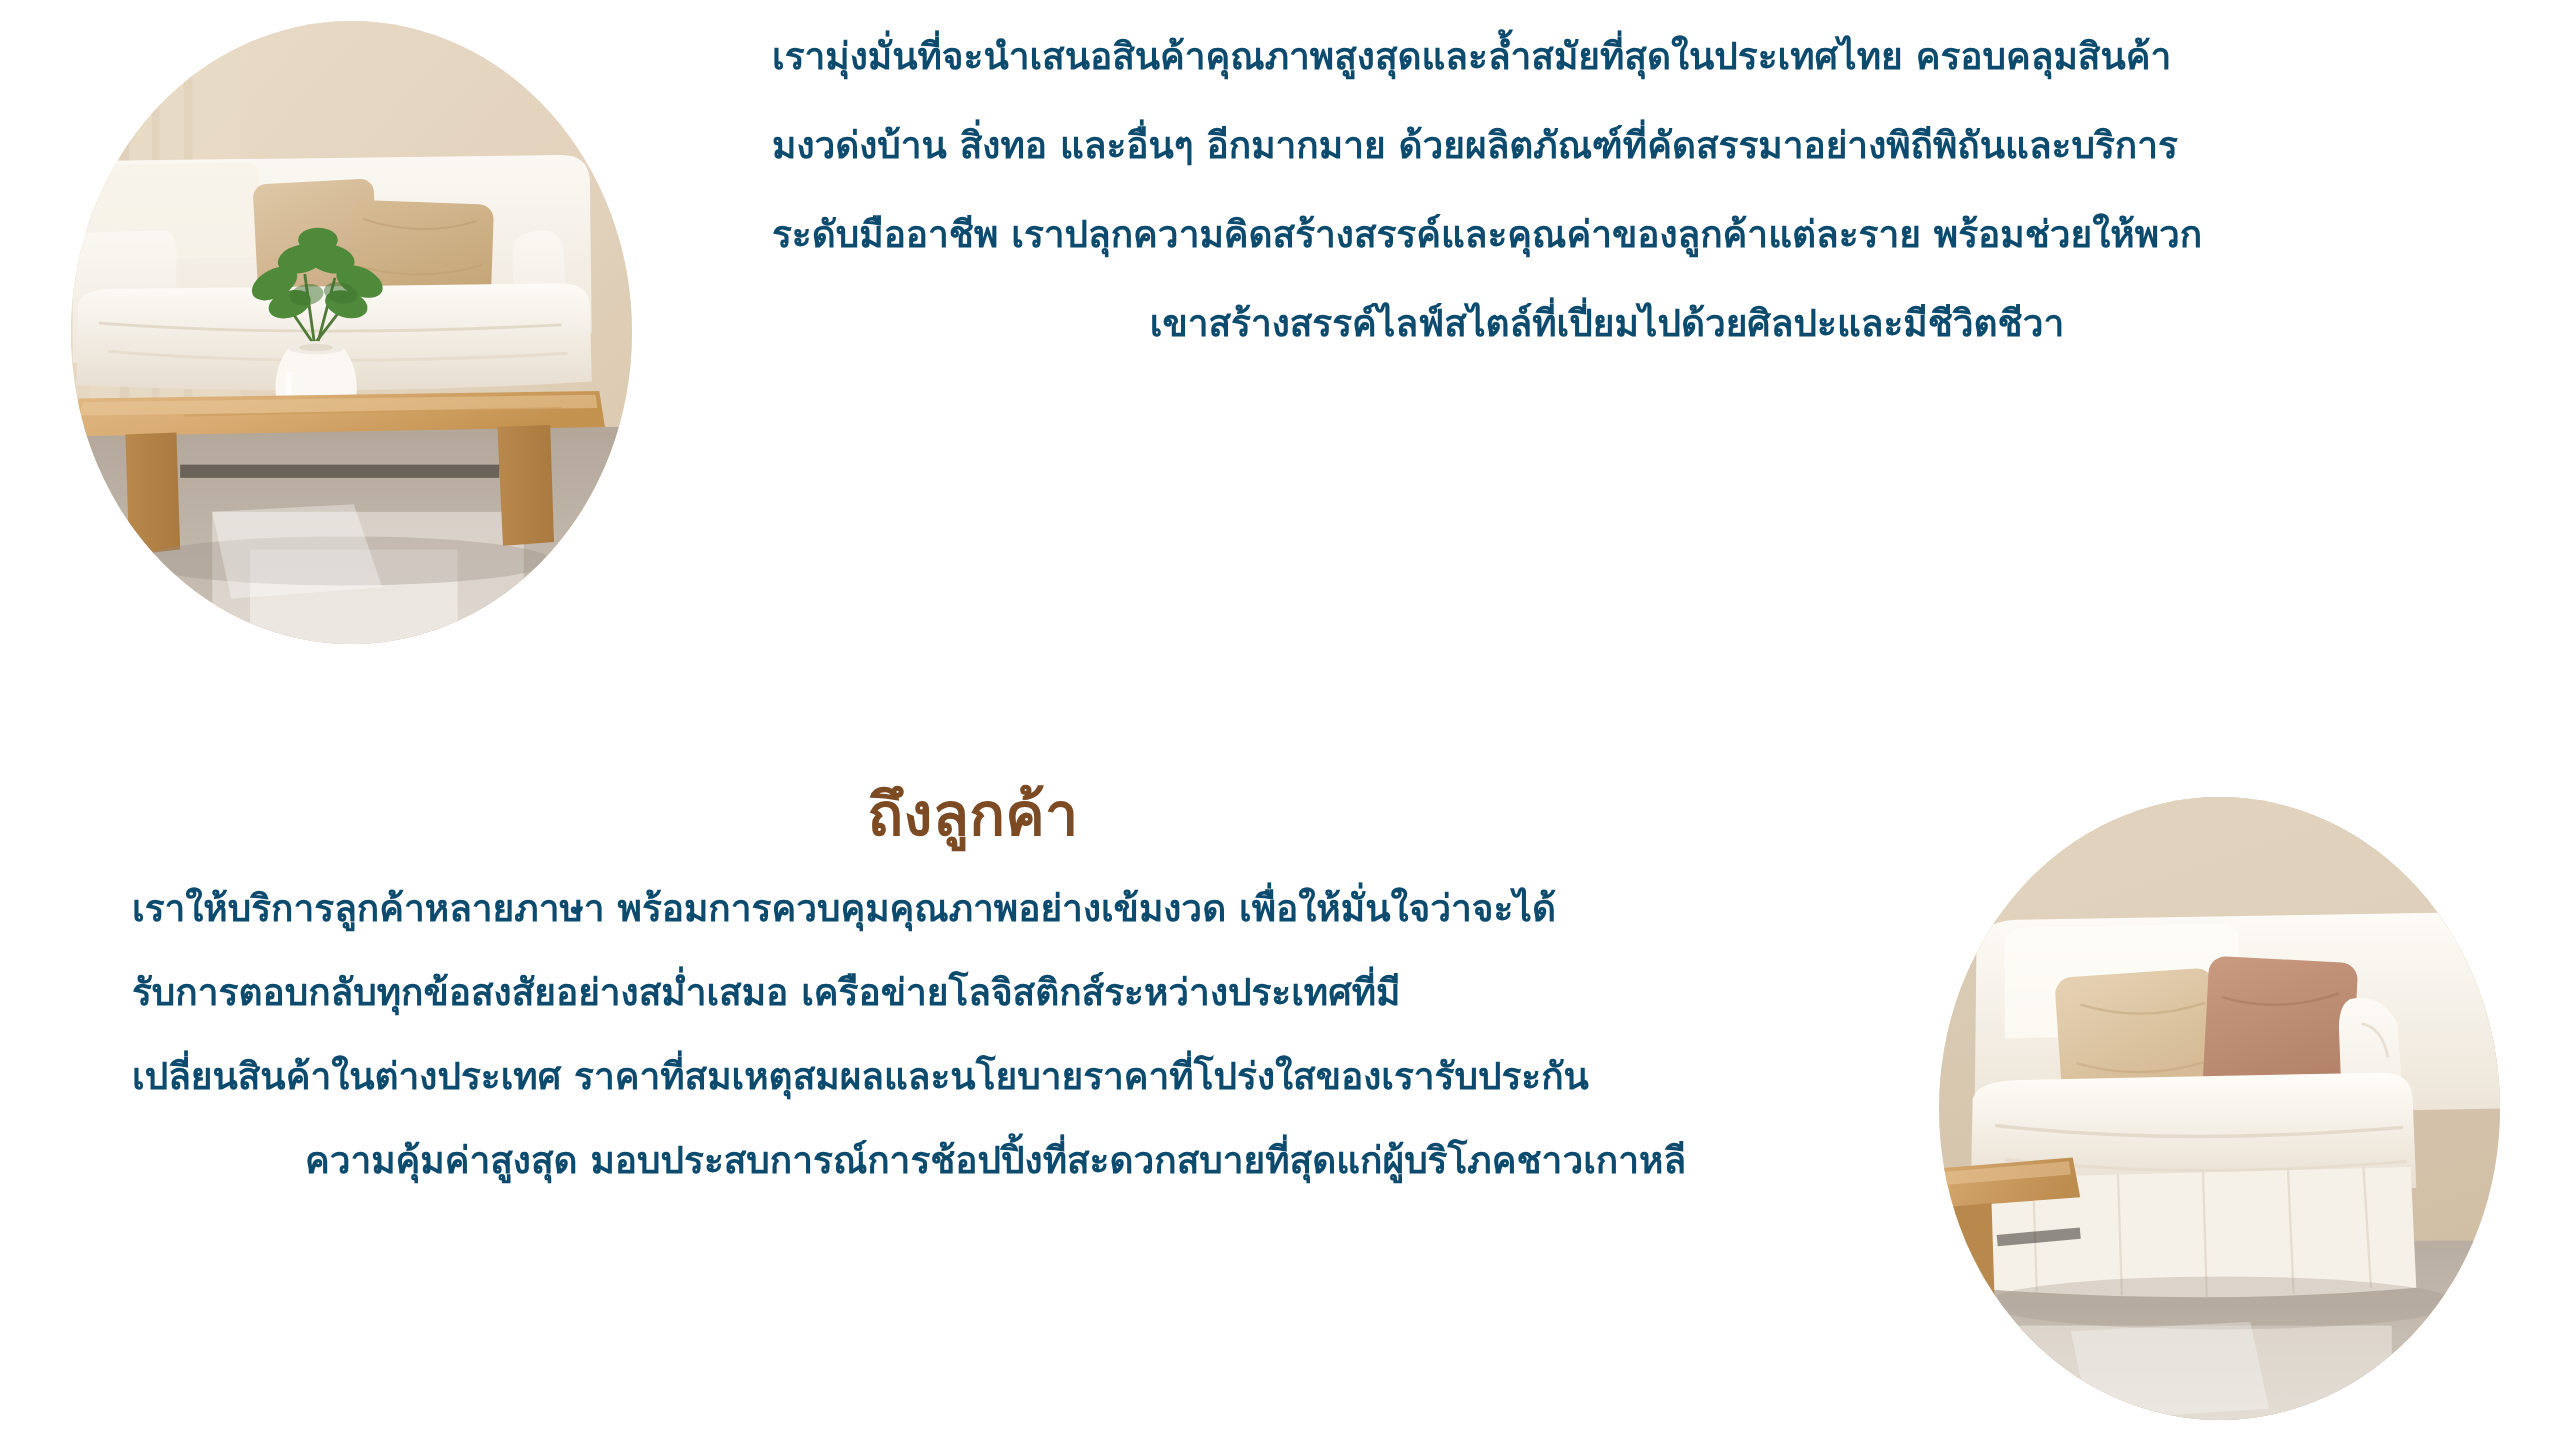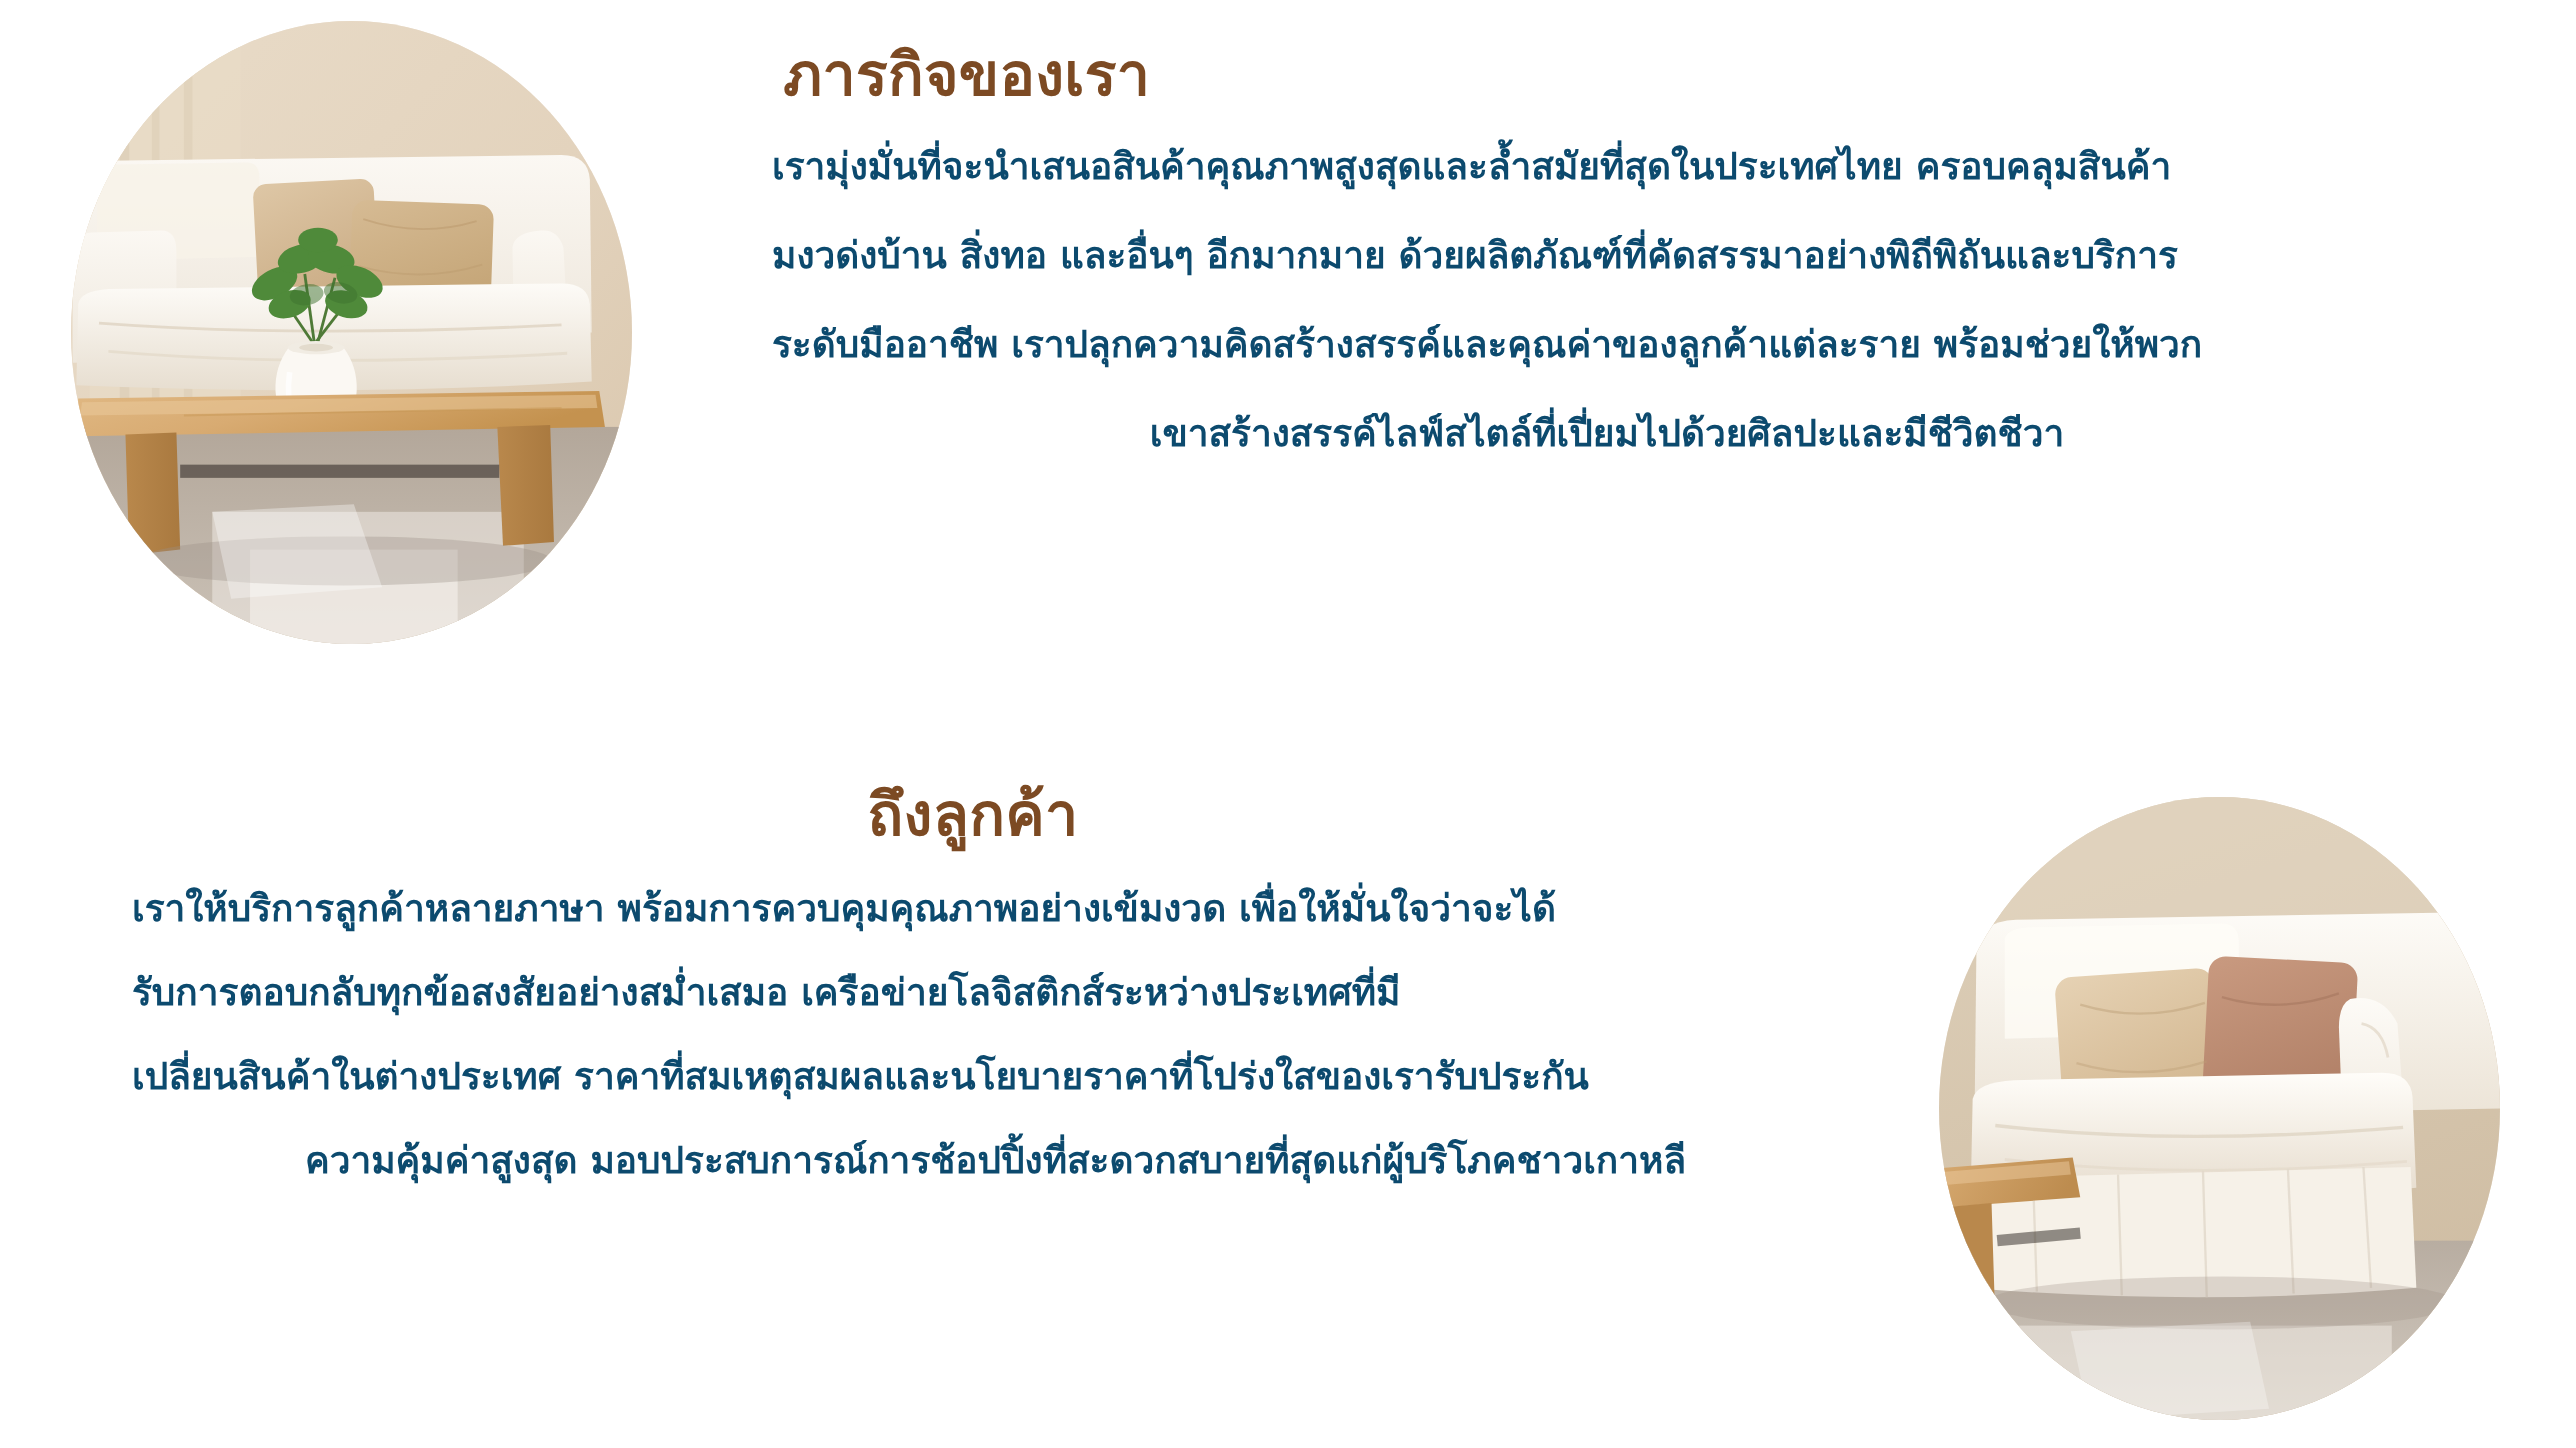--- a/index.html
+++ b/index.html
@@ -192,21 +192,20 @@
       <path d="M58 438 L112 436 L116 560 L62 566 Z" fill="url(#woodLegG)"></path>
       <path d="M452 430 L508 428 L512 552 L458 556 Z" fill="url(#woodLegG)"></path>
       <rect x="116" y="470" width="338" height="14" fill="#2b2520" opacity="0.55"></rect>
 
       <ellipse cx="290" cy="572" rx="220" ry="26" fill="#9b9086" opacity="0.35"></ellipse>
       <path d="M150 520 L300 512 L330 600 L170 612 Z" fill="#ffffff" opacity="0.35"></path>
     </svg>
   </div>
 
   <div class="mission-block">
-    <h2 class="heading mission-heading">ภารกิจของเรา</h2>
     <div class="body-lines mission-lines">
       <span class="line">เรามุ่งมั่นที่จะนำเสนอสินค้าคุณภาพสูงสุดและล้ำสมัยที่สุดในประเทศไทย ครอบคลุมสินค้า</span>
       <span class="line">มงวด่งบ้าน สิ่งทอ และอื่นๆ อีกมากมาย ด้วยผลิตภัณฑ์ที่คัดสรรมาอย่างพิถีพิถันและบริการ</span>
       <span class="line">ระดับมืออาชีพ เราปลุกความคิดสร้างสรรค์และคุณค่าของลูกค้าแต่ละราย พร้อมช่วยให้พวก</span>
       <span class="line">เขาสร้างสรรค์ไลฟ์สไตล์ที่เปี่ยมไปด้วยศิลปะและมีชีวิตชีวา</span>
     </div>
   </div>
 
   <div class="customers-block">
     <h2 class="heading customers-heading">ถึงลูกค้า</h2>

